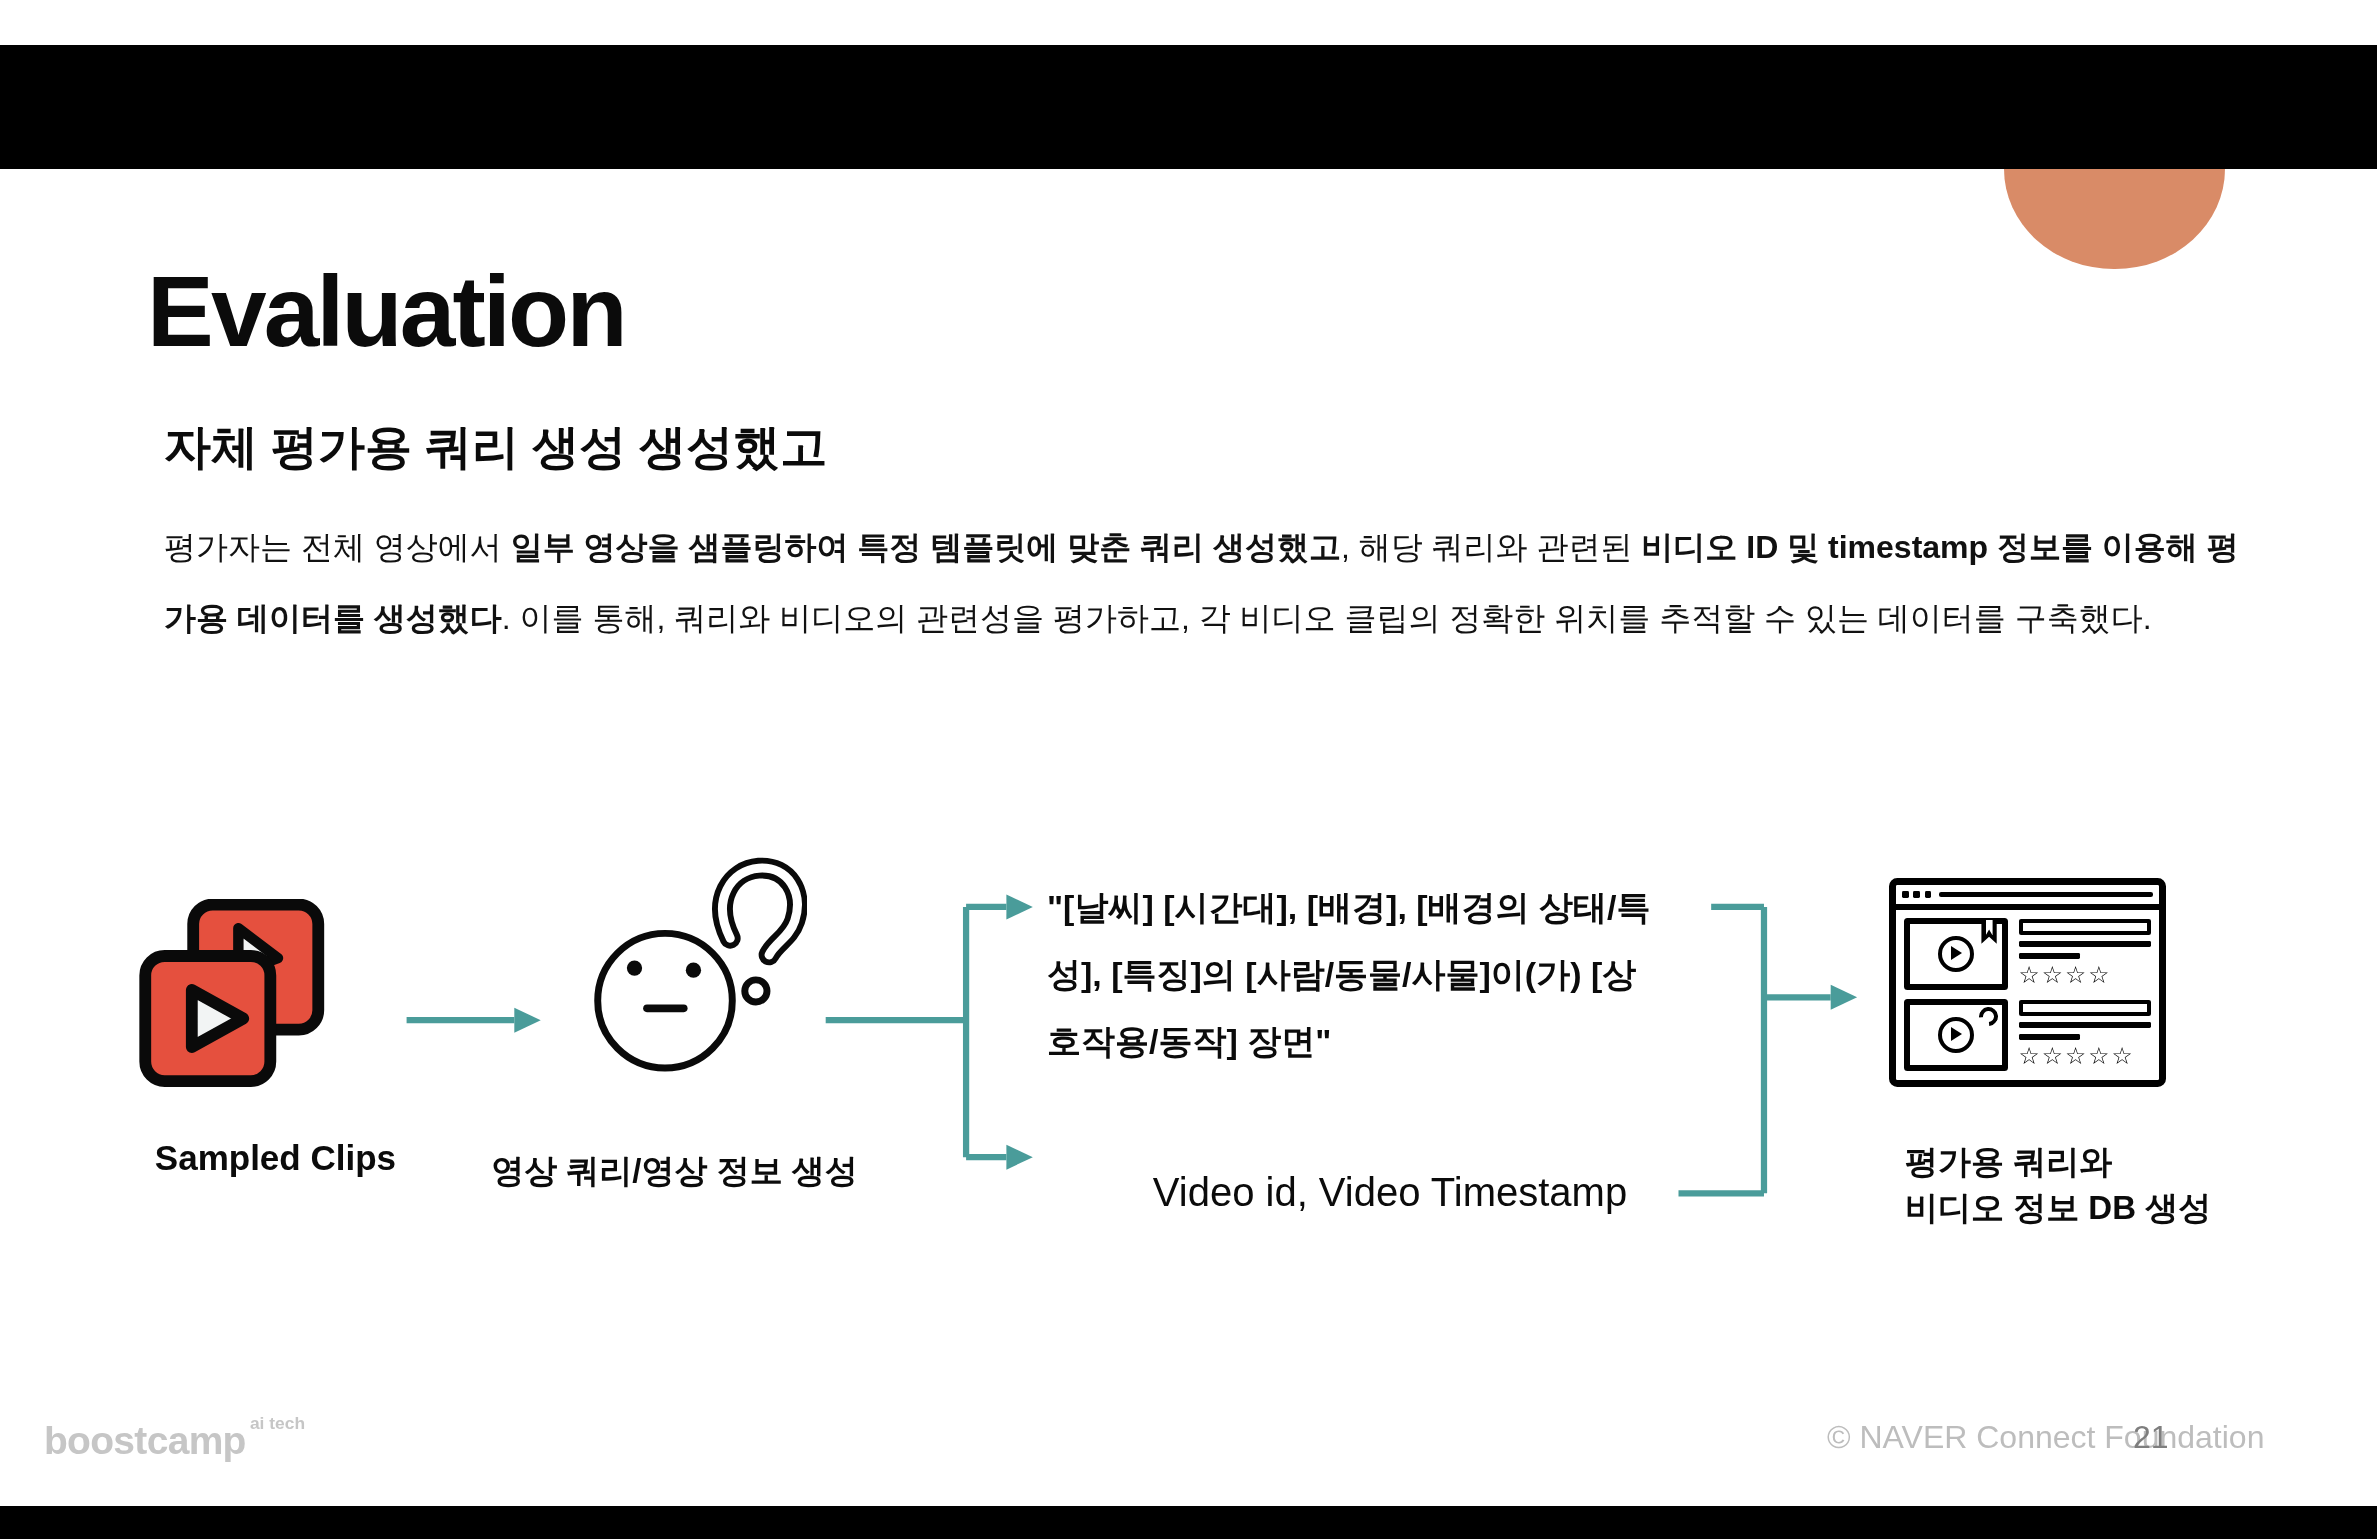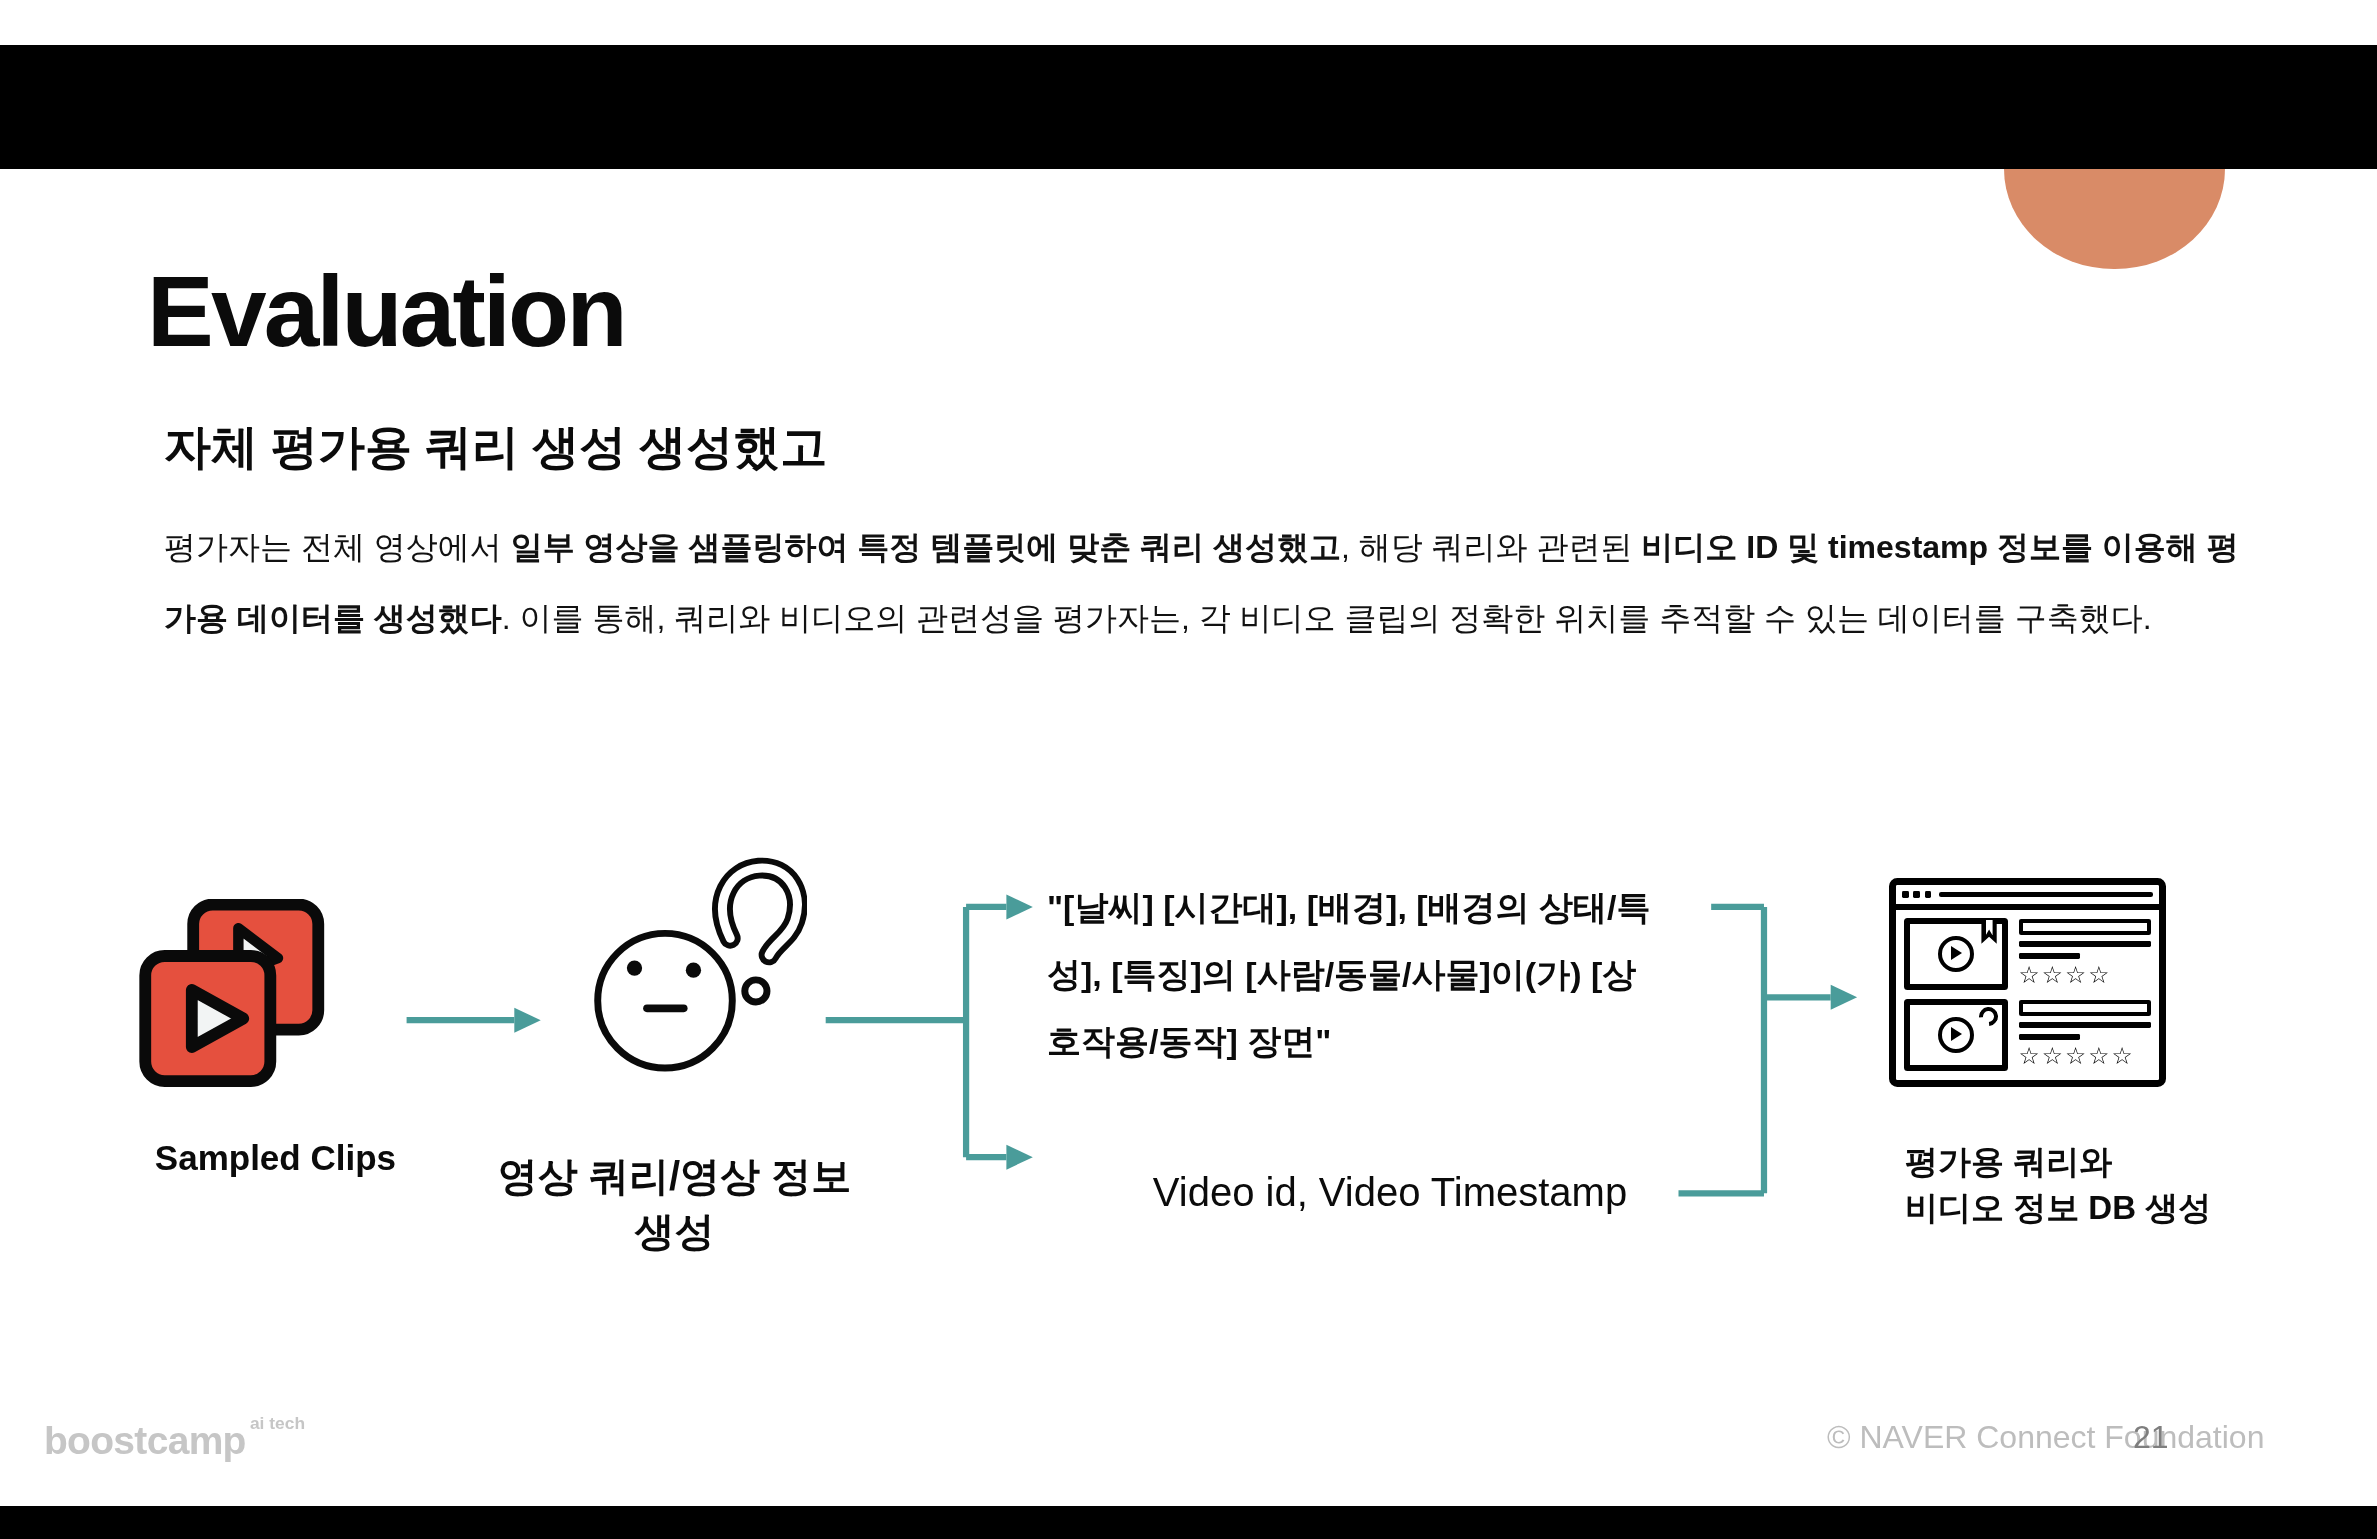--- a/index.html
+++ b/index.html
@@ -10,21 +10,21 @@
   .bar.bottom{top:1461px;height:78px;}
   .semicircle{position:absolute;left:2004px;top:124px;width:221px;height:100px;background:#D98B67;
               border-radius:0 0 111px 111px / 0 0 101px 101px;}
   .title{position:absolute;left:147px;top:209px;font-size:100px;font-weight:700;letter-spacing:-2.8px;color:#0b0b0b;}
   .subtitle{position:absolute;left:164px;top:371px;font-size:47px;font-weight:700;color:#0b0b0b;}
   .paragraph{position:absolute;left:164px;top:467px;width:2106px;font-size:32px;line-height:71px;color:#111;}
   .paragraph b{font-weight:700;}
   
   .lbl{position:absolute;font-weight:700;color:#0b0b0b;}
   .lbl-sampled{left:104px;top:1093px;width:292px;text-align:right;font-size:35px;}
-  .lbl-querygen{left:480px;top:1104px;width:389px;text-align:center;font-size:40px;}
+  .lbl-querygen{left:480px;top:1104px;width:389px;text-align:center;font-size:33px;}
   .lbl-template{left:1047px;top:829px;width:647px;font-size:34px;line-height:67px;white-space:pre-line;}
   .lbl-videoid{left:1112px;top:1125px;width:556px;font-size:40px;font-weight:500;text-align:center;}
   .lbl-db{left:1905px;top:1094px;font-size:33px;line-height:46px;white-space:pre-line;}
   .icon-abs{position:absolute;}
   
   .flow{position:absolute;left:0;top:0;pointer-events:none;}
   
   .db-icon{position:absolute;left:1889px;top:833px;width:277px;height:209px;border:7.6px solid #000;
            border-radius:8.3px;background:#fff;box-sizing:border-box;}
   .db-top{height:25px;border-bottom:6.3px solid #000;display:flex;align-items:center;padding:0 6.3px;box-sizing:border-box;}
@@ -59,21 +59,21 @@
 <body>
 
 <div class="slide">
 
   <div class="bar top"></div>
   <div class="semicircle"></div>
 
   <div class="title">Evaluation</div>
   <div class="subtitle">자체 평가용 쿼리 생성 생성했고</div>
 
-  <div class="paragraph"><span>평가자는 전체 영상에서 </span><b>일부 영상을 샘플링하여 특정 템플릿에 맞춘 쿼리 생성했고</b><span>, 해당 쿼리와 관련된 </span><b>비디오 ID 및 timestamp 정보를 이용해 평가용 데이터를 생성했다</b><span>. 이를 통해, 쿼리와 비디오의 관련성을 평가자는, 각 비디오 클립의 정확한 위치를 추적할 수 있는 데이터를 구축했다.</span></div>
+  <div class="paragraph"><span>평가자는 전체 영상에서 </span><b>일부 영상을 샘플링하여 특정 템플릿에 맞춘 쿼리 생성했고</b><span>, 해당 쿼리와 관련된 </span><b>비디오 ID 및 timestamp 정보를 이용해 평가용 데이터를 생성했다</b><span>. 이를 통해, 쿼리와 비디오의 관련성을 평가하고, 각 비디오 클립의 정확한 위치를 추적할 수 있는 데이터를 구축했다.</span></div>
 
   <svg class="flow" width="2377" height="1539" viewBox="0 0 3420 2214">
     <g stroke="#4A9C9A" stroke-width="9" fill="none">
       <path d="M585,1403 H740"></path>
       <path d="M1188,1403 H1390"></path>
       <path d="M1390,1240 V1600"></path>
       <path d="M1390,1240 H1448"></path>
       <path d="M1390,1600 H1448"></path>
       <path d="M2462,1240 H2538"></path>
       <path d="M2538,1240 V1652"></path>

